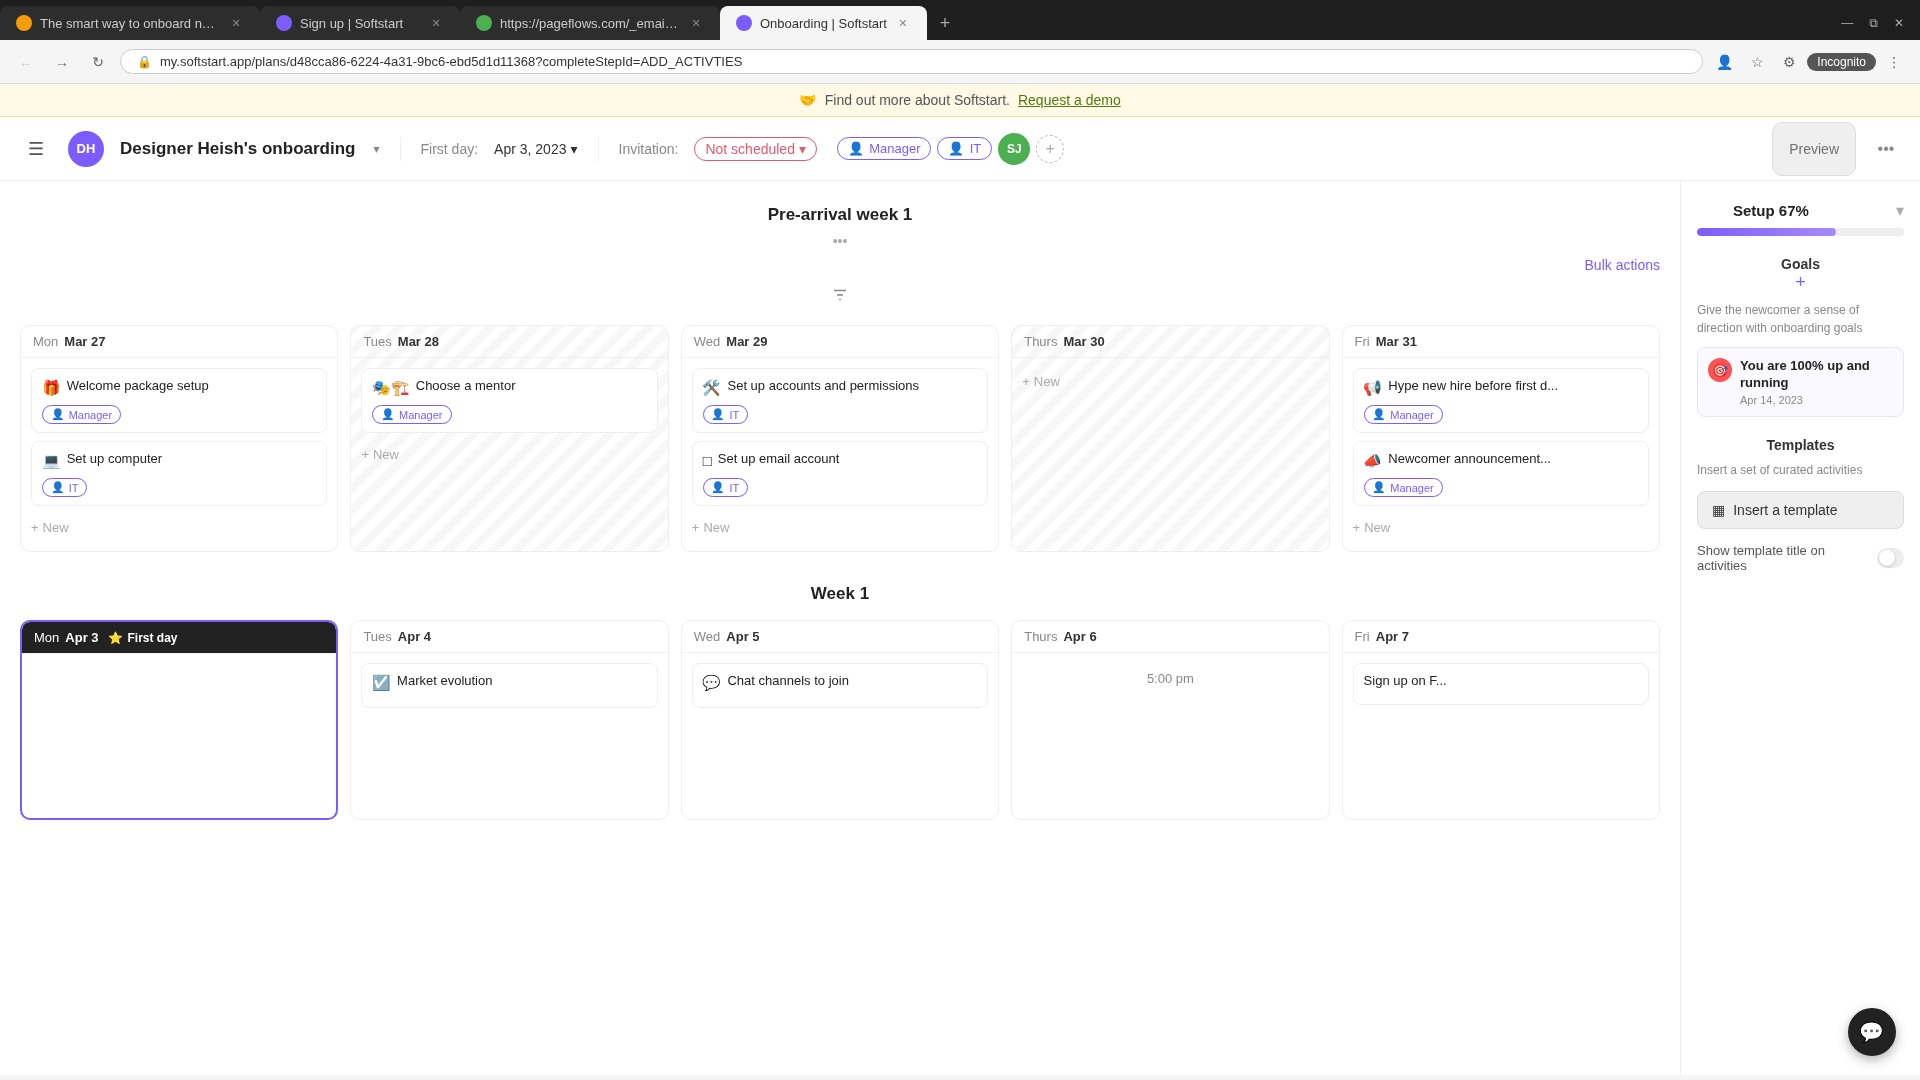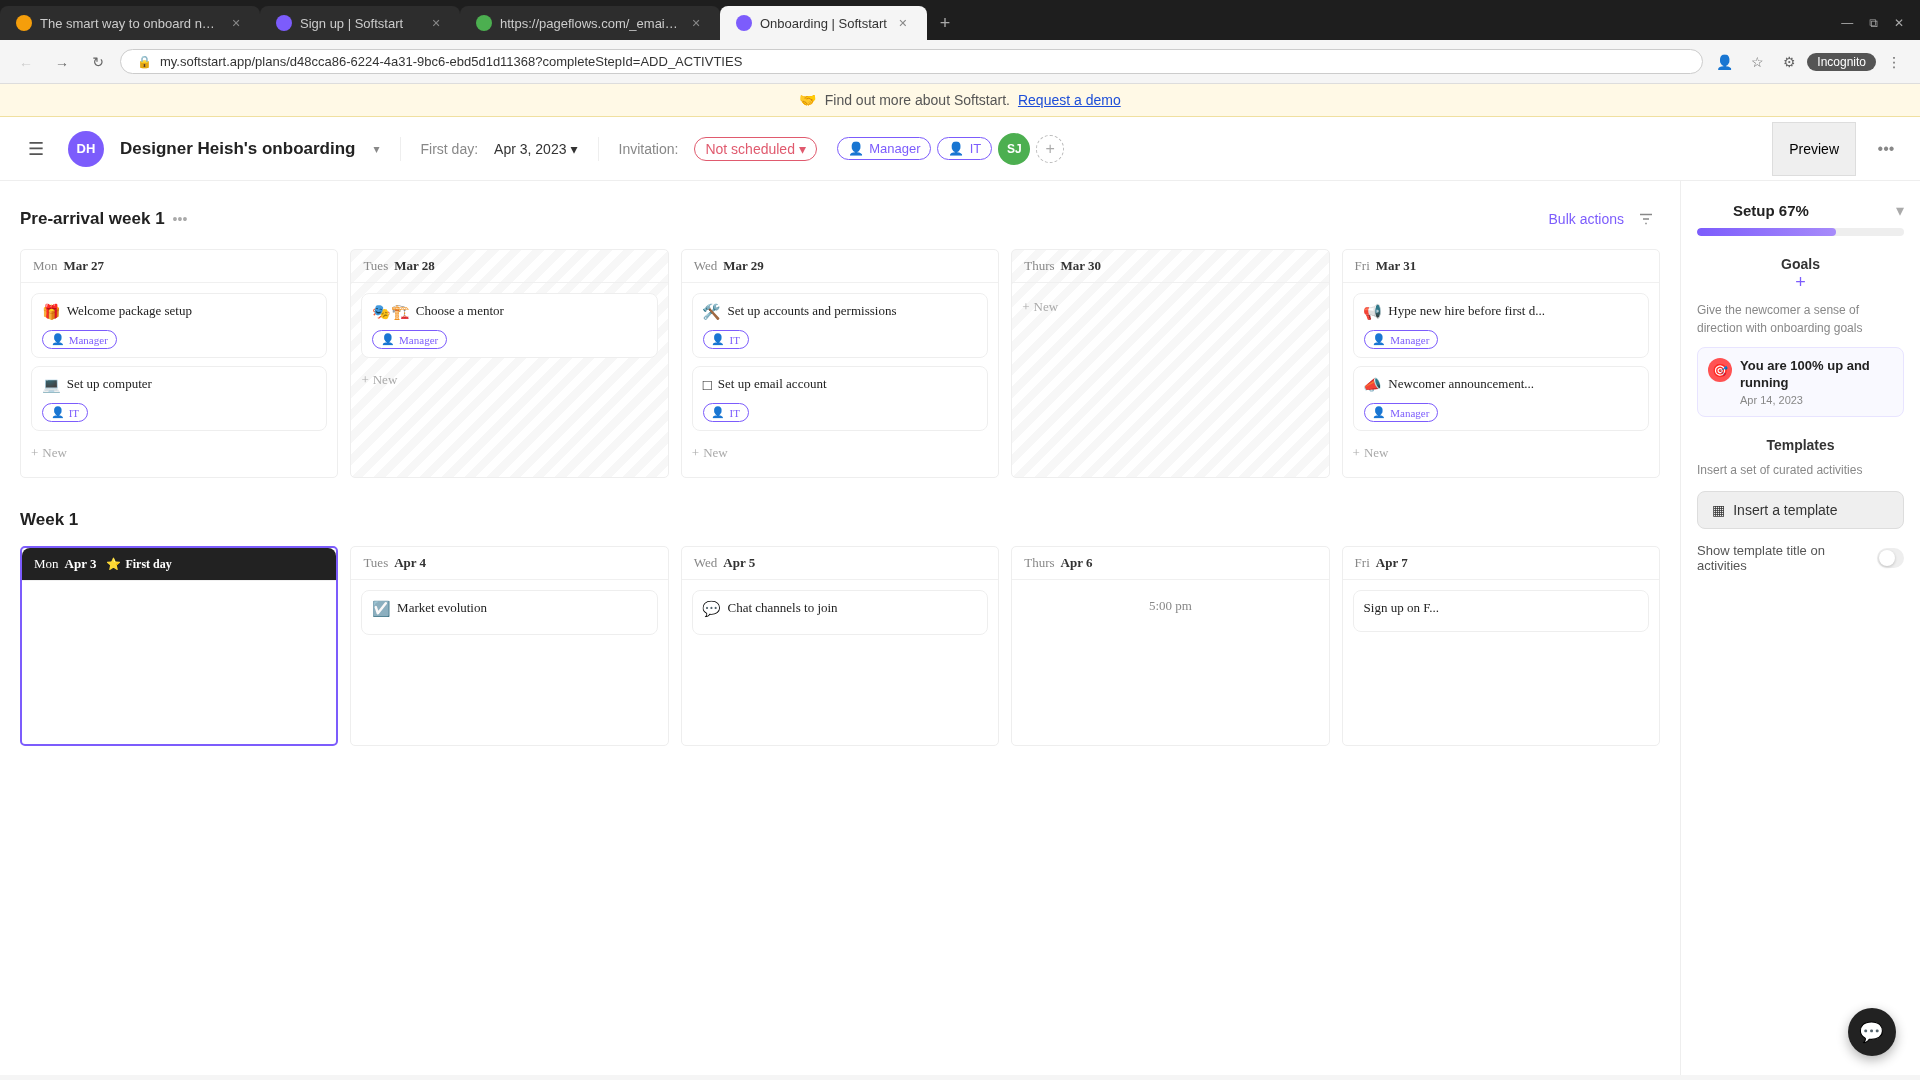--- a/index.html
+++ b/index.html
@@ -22,21 +22,21 @@
     .browser-nav-btn.disabled { color: #ccc; cursor: default; }
     .browser-url-bar { flex: 1; background: white; border: 1px solid #ccc; border-radius: 20px; padding: 4px 16px; font-size: 13px; color: #333; display: flex; align-items: center; gap: 8px; }
     .browser-url-bar .lock-icon { color: #666; font-size: 12px; }
     .browser-url-text { flex: 1; overflow: hidden; text-overflow: ellipsis; white-space: nowrap; }
     .browser-actions { display: flex; align-items: center; gap: 4px; }
     .browser-action-btn { width: 28px; height: 28px; display: flex; align-items: center; justify-content: center; color: #666; cursor: pointer; border-radius: 50%; font-size: 14px; }
     .incognito-badge { background: #555; color: white; border-radius: 12px; padding: 2px 10px; font-size: 12px; }
 
     
     .notification-banner { background: #fff9e6; border-bottom: 1px solid #f0e0a0; padding: 8px 16px; text-align: center; font-size: 14px; color: #555; display: flex; align-items: center; justify-content: center; gap: 8px; }
-    .notification-banner a { color: #1d4ed8; text-decoration: underline; cursor: pointer; }
+    .notification-banner a { color: #4d7c0f; text-decoration: underline; cursor: pointer; }
 
     
     .app { background: white; height: calc(1080px - 84px - 38px); display: flex; flex-direction: column; }
 
     
     .app-header { display: flex; align-items: center; gap: 16px; padding: 0 20px; height: 64px; border-bottom: 1px solid #eee; background: white; flex-shrink: 0; }
     .menu-btn { width: 32px; height: 32px; display: flex; align-items: center; justify-content: center; cursor: pointer; color: #555; font-size: 18px; }
     .avatar { width: 36px; height: 36px; border-radius: 50%; background: #7c5cfc; color: white; display: flex; align-items: center; justify-content: center; font-size: 13px; font-weight: 700; flex-shrink: 0; }
     .plan-title { font-size: 17px; font-weight: 600; color: #222; }
     .dropdown-arrow { color: #888; font-size: 12px; margin-left: 2px; cursor: pointer; }
@@ -44,38 +44,38 @@
     .first-day-label { font-size: 14px; color: #888; }
     .first-day-value { display: flex; align-items: center; gap: 4px; font-size: 14px; color: #333; font-weight: 500; cursor: pointer; }
     .invitation-label { font-size: 14px; color: #888; }
     .invitation-value { display: flex; align-items: center; gap: 4px; font-size: 14px; color: #e05a6e; font-weight: 500; border: 1.5px solid #e05a6e; border-radius: 20px; padding: 3px 10px; cursor: pointer; }
     .assignee-chips { display: flex; align-items: center; gap: 6px; margin-left: 4px; }
     .assignee-chip { display: flex; align-items: center; gap: 5px; border: 1.5px solid #7c5cfc; border-radius: 20px; padding: 3px 10px; font-size: 13px; color: #7c5cfc; cursor: pointer; font-weight: 500; }
     .assignee-chip-it { border-color: #7c5cfc; }
     .sj-chip { width: 32px; height: 32px; border-radius: 50%; background: #4caf50; color: white; display: flex; align-items: center; justify-content: center; font-size: 12px; font-weight: 700; cursor: pointer; }
     .add-assignee-btn { width: 28px; height: 28px; border-radius: 50%; border: 1.5px dashed #bbb; display: flex; align-items: center; justify-content: center; color: #aaa; cursor: pointer; font-size: 16px; }
     .header-spacer { flex: 1; }
-    .preview-btn { border: 1.5px solid #ddd; border-radius: 0; padding: 18px 16px; font-size: 14px; color: #000000; cursor: pointer; font-weight: 500; }
+    .preview-btn { border: 1.5px solid #ddd; border-radius: 10px; padding: 18px 16px; font-size: 14px; color: #737373; cursor: pointer; font-weight: 500; }
     .more-btn { width: 28px; height: 28px; display: flex; align-items: center; justify-content: center; color: #888; cursor: pointer; font-size: 16px; }
 
     
     .main-content { display: flex; flex: 1; overflow: hidden; }
     .calendar-area { flex: 1; overflow: auto; padding: 24px 20px; }
     .right-panel { width: 240px; background: white; border-left: 1px solid #eee; padding: 20px 16px; overflow-y: auto; flex-shrink: 0; }
 
     
-    .week-header { display: flex; align-items: center; gap: 8px; margin-bottom: 16px; }
+    .week-header { display: flex; align-items: center; gap: 8px; margin-bottom: 16px; flex-direction: column; }
     .week-title { font-size: 17px; font-weight: 600; color: #222; }
     .week-menu-btn { color: #aaa; cursor: pointer; font-size: 14px; }
     .bulk-actions-btn { margin-left: auto; color: #7c5cfc; font-size: 14px; font-weight: 500; cursor: pointer; text-decoration: none; }
     .filter-btn { width: 28px; height: 28px; display: flex; align-items: center; justify-content: center; color: #888; cursor: pointer; }
 
     
     .calendar-grid { display: grid; grid-template-columns: repeat(5, 1fr); gap: 12px; margin-bottom: 32px; }
-    .calendar-day { background: white; border: 1px solid #eee; border-radius: 5px; min-height: 200px; overflow: hidden; font-family: Liberation Serif, serif; }
+    .calendar-day { background: white; border: 1px solid #eee; border-radius: 10px; min-height: 200px; overflow: hidden; }
     .day-header { padding: 8px 12px; font-size: 13px; color: #888; font-weight: 500; border-bottom: 1px solid #f0f0f0; display: flex; align-items: center; gap: 6px; }
     .day-header .day-name { color: #888; }
     .day-header .day-date { color: #333; font-weight: 600; }
     .day-header.first-day-header { background: #222; color: white; border-radius: 8px 8px 0 0; }
     .day-header.first-day-header .day-name, .day-header.first-day-header .day-date { color: white; }
     .first-day-badge { display: flex; align-items: center; gap: 4px; background: transparent; color: white; font-size: 12px; font-weight: 600; margin-left: 4px; }
     .day-body { padding: 10px; }
     .task-card { background: white; border: 1px solid #eee; border-radius: 8px; padding: 8px 10px; margin-bottom: 8px; cursor: pointer; }
     .task-title { font-size: 13px; font-weight: 500; color: #222; line-height: 1.4; margin-bottom: 6px; display: flex; align-items: flex-start; gap: 6px; }
     .task-emoji { font-size: 15px; flex-shrink: 0; }

